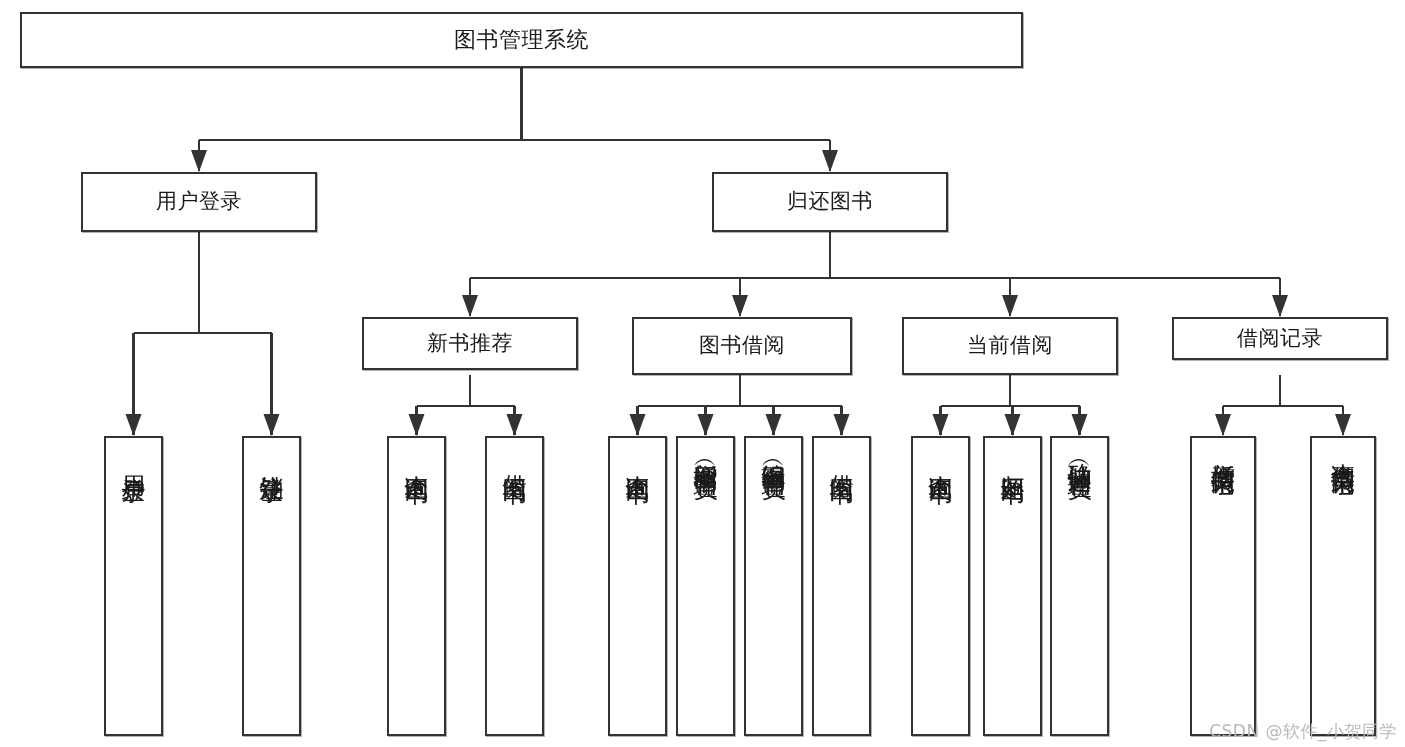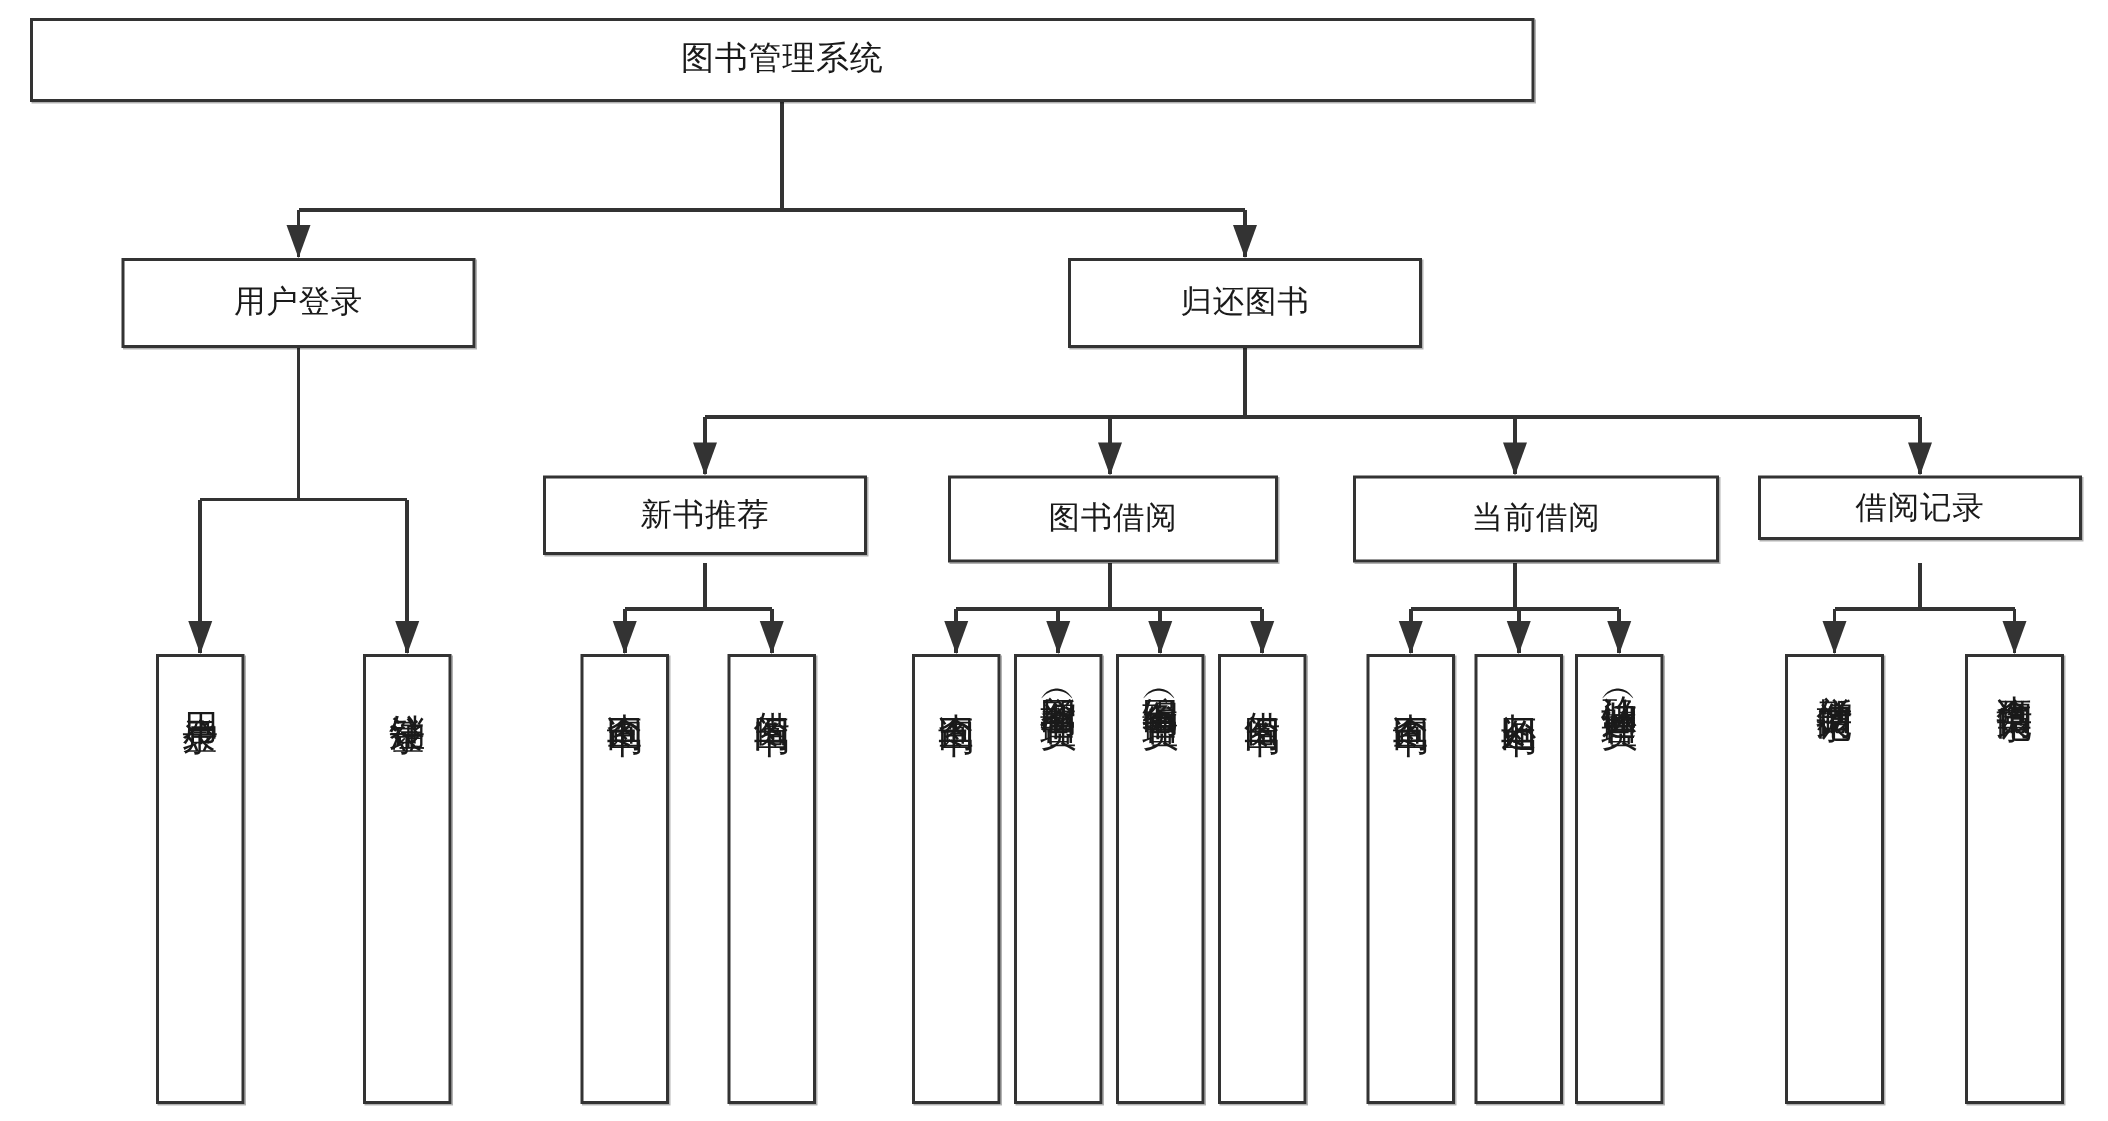--- a/index.html
+++ b/index.html
@@ -143,21 +143,21 @@
       </div>
       <div class="node horizontal" style="left: 712px; top: 172px; width: 236px; height: 60px;">
         <span class="label">归还图书</span>
       </div>
       <div class="node horizontal" style="left: 362px; top: 317px; width: 216px; height: 53px;">
         <span class="label">新书推荐</span>
       </div>
       <div class="node horizontal" style="left: 632px; top: 317px; width: 220px; height: 58px;">
         <span class="label">图书借阅</span>
       </div>
-      <div class="node horizontal" style="left: 902px; top: 317px; width: 244px; height: 58px;">
+      <div class="node horizontal" style="left: 902px; top: 317px; width: 216px; height: 58px;">
         <span class="label">当前借阅</span>
       </div>
       <div class="node horizontal" style="left: 1172px; top: 317px; width: 216px; height: 43px;">
         <span class="label">借阅记录</span>
       </div>
       <div class="node vertical" style="left: 104px; top: 436px; width: 59px; height: 300px;">
         <span class="label">用户登录</span>
       </div>
       <div class="node vertical" style="left: 242px; top: 436px; width: 59px; height: 300px;">
         <span class="label">注销登录</span>
@@ -189,13 +189,14 @@
       <div class="node vertical shift-top" style="left: 1050px; top: 436px; width: 59px; height: 300px;">
         <span class="label">确认归还（管理员）</span>
       </div>
       <div class="node vertical shift-top" style="left: 1190px; top: 436px; width: 66px; height: 300px;">
         <span class="label">新增借阅记录</span>
       </div>
       <div class="node vertical shift-top" style="left: 1310px; top: 436px; width: 66px; height: 300px;">
         <span class="label">查询借阅记录</span>
       </div>
     </div>
+  <div id="watermark">CSDN @软件_小贺同学</div>
 </div>
 
 </body></html>

